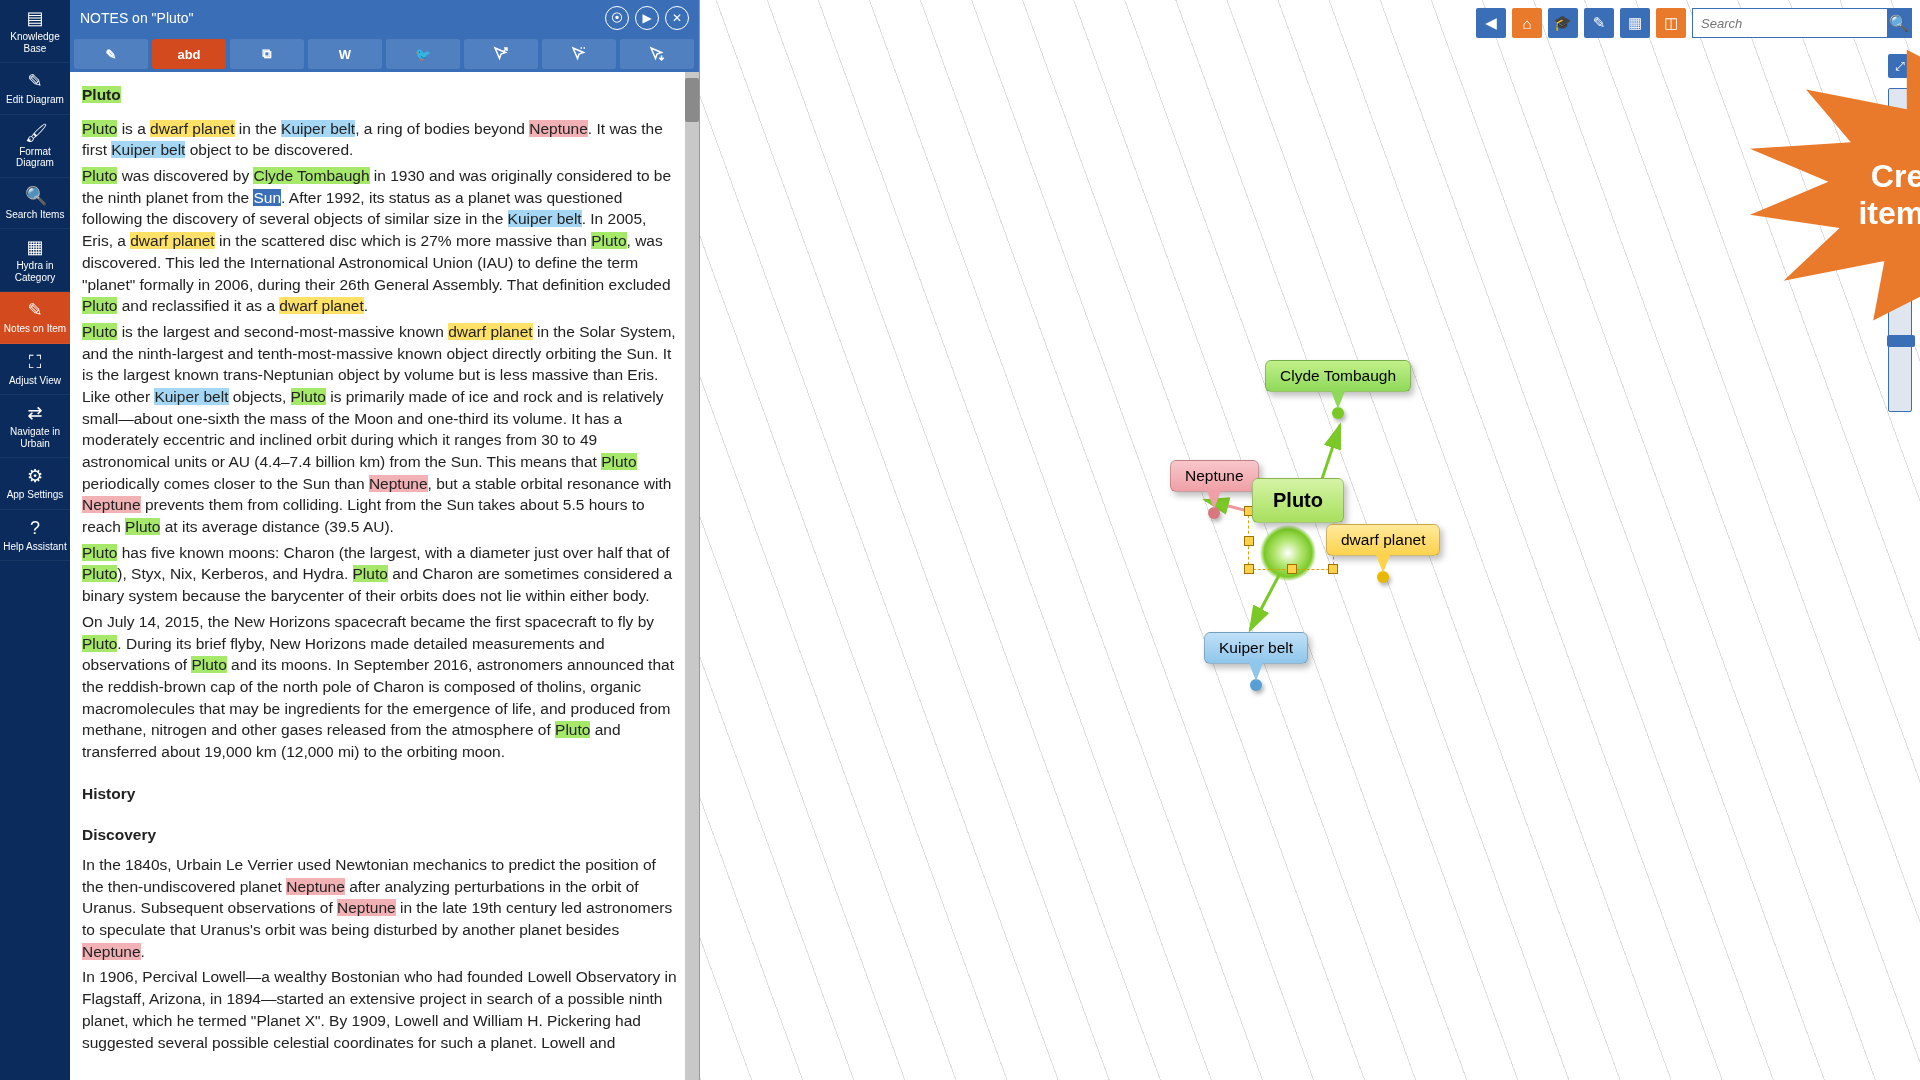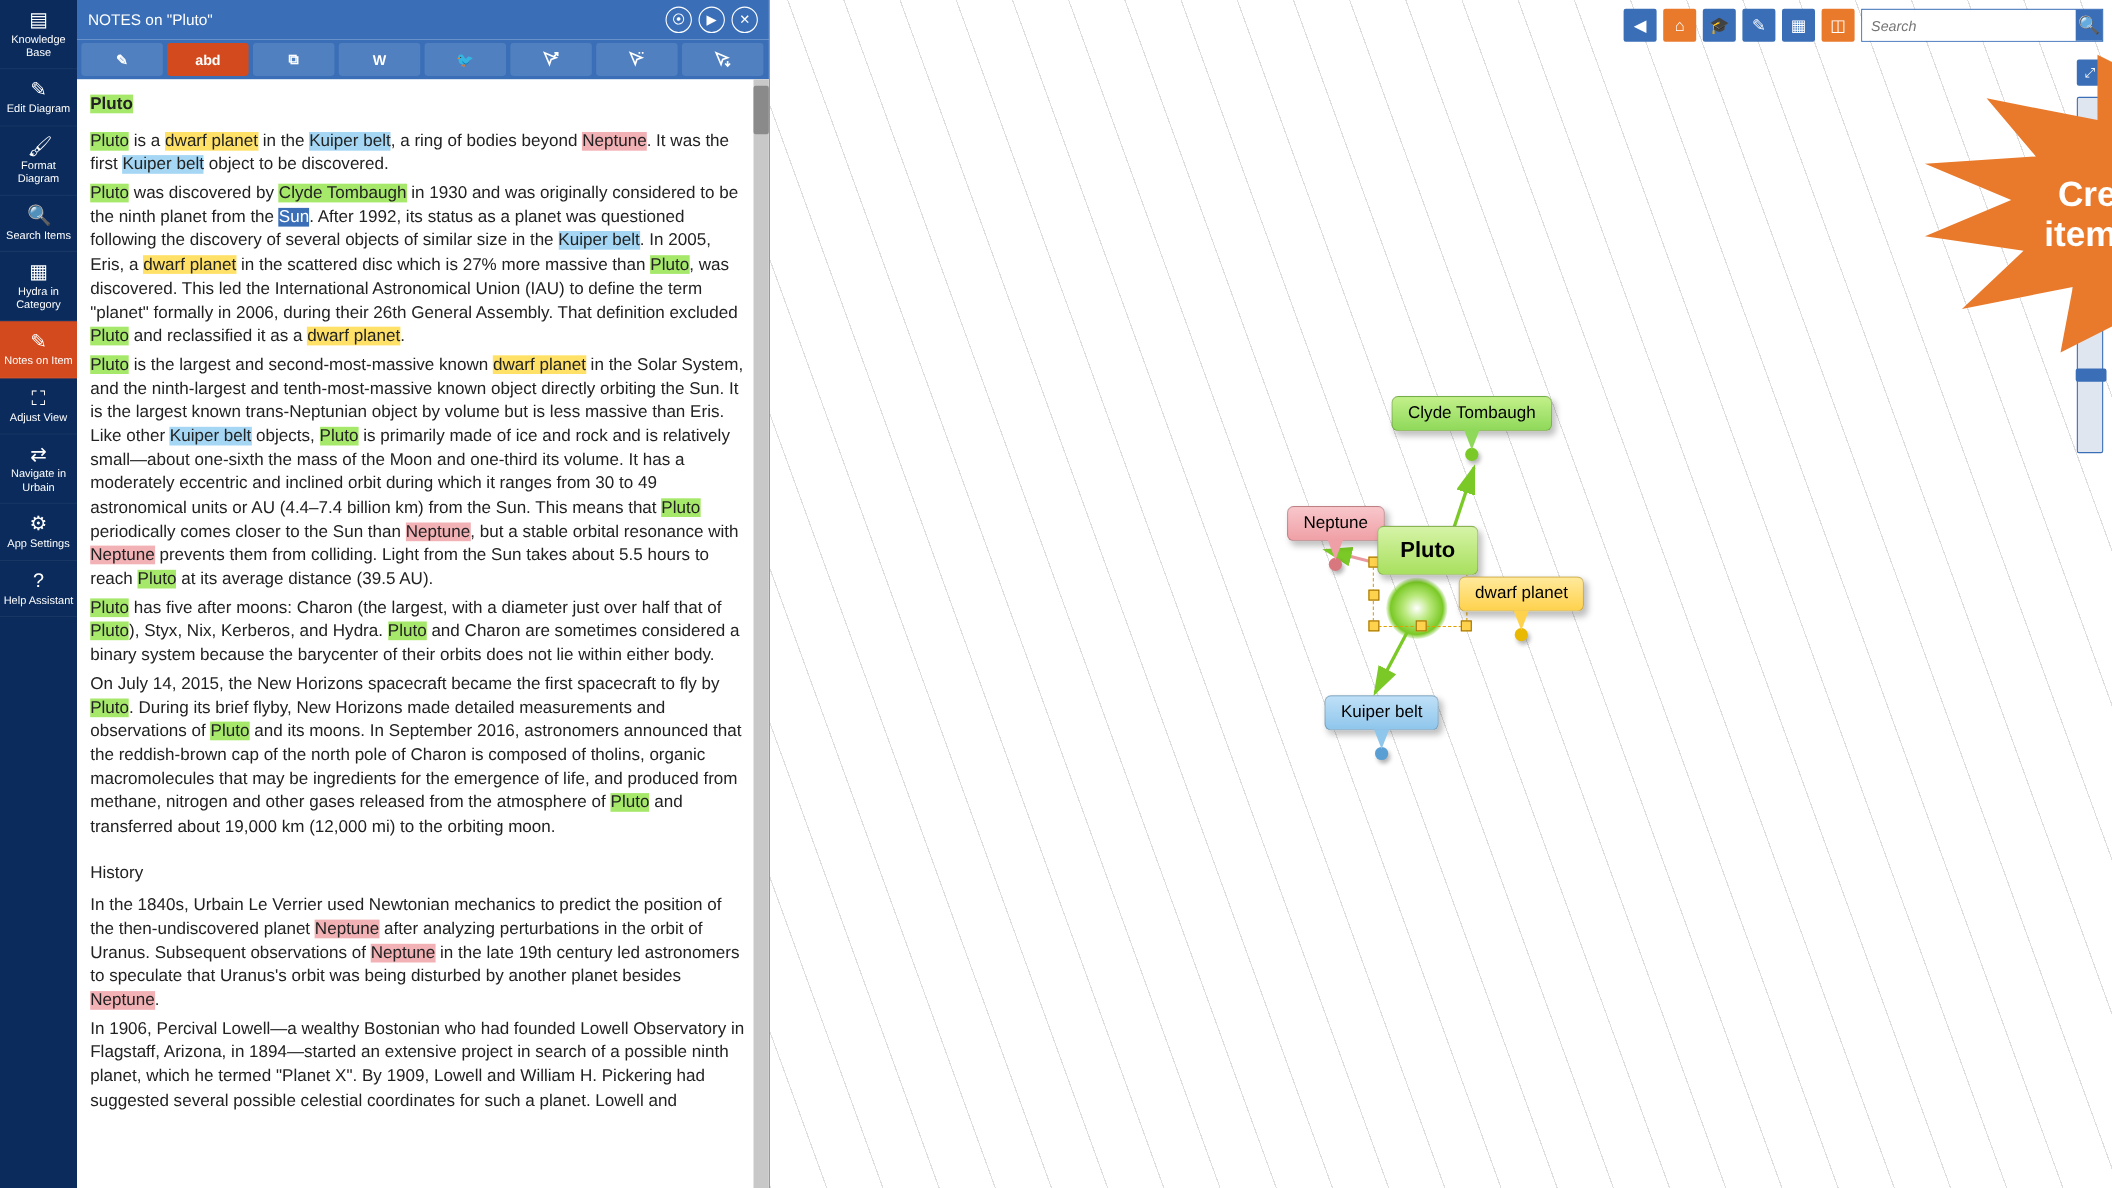--- a/index.html
+++ b/index.html
@@ -21,21 +21,21 @@
 
 
 .notes-toolbar { background: #3a6fb8; height: 36px; display: flex; align-items: center; gap: 4px; padding: 0 4px; }
 .tool-btn { width: 74px; height: 30px; background: rgba(255,255,255,0.12); border-radius: 3px; display:inline-flex; align-items:center; justify-content:center; cursor:pointer; color:#fff; font-size:13px; font-weight:bold;}
 .tool-btn.active { background:#d24a1e; }
 .tool-btn svg { width:18px; height:18px; }
 
 
 .notes-body { flex:1; overflow-y:auto; padding: 12px 18px 18px 12px; font-size: 15.5px; line-height: 1.4; color:#222; position:relative;}
 .notes-body h2 { font-size: 15.5px; font-weight: bold; display:inline-block; margin-bottom:12px;}
-.notes-body h3 { font-size: 15.5px; font-weight: normal; margin:20px 0 8px;}
+.notes-body h3 { font-size: 15.5px; font-weight: bold; margin:20px 0 8px;}
 .notes-body p { margin-bottom: 4px; }
 .hl-title { background:#a6e86a;}
 .hl-g { background:#a6e86a; }
 .hl-y { background:#ffe168; }
 .hl-b { background:#a5d7f5; }
 .hl-p { background:#f2b1b5; }
 .hl-sel { background:#3a6fb8; color:#fff; }
 .scrollbar-stub { position:absolute; right:0; top:0; width:14px; height:100%; background: linear-gradient(#c8c8c8, #c8c8c8);}
 .scrollbar-thumb { position:absolute; right:0; top:6px; width:14px; height:44px; background:#8a8a8a; border-radius:2px;}
 
@@ -183,27 +183,28 @@
     <p>
       <span class="hl-g">Pluto</span><span> is a </span><span class="hl-y">dwarf planet</span><span> in the </span><span class="hl-b">Kuiper belt</span><span>, a ring of bodies beyond </span><span class="hl-p">Neptune</span><span>. It was the first </span><span class="hl-b">Kuiper belt</span><span> object to be discovered.</span>
     </p>
     <p>
       <span class="hl-g">Pluto</span><span> was discovered by </span><span class="hl-g">Clyde Tombaugh</span><span> in 1930 and was originally considered to be the ninth planet from the </span><span class="hl-sel">Sun</span><span>. After 1992, its status as a planet was questioned following the discovery of several objects of similar size in the </span><span class="hl-b">Kuiper belt</span><span>. In 2005, Eris, a </span><span class="hl-y">dwarf planet</span><span> in the scattered disc which is 27% more massive than </span><span class="hl-g">Pluto</span><span>, was discovered. This led the International Astronomical Union (IAU) to define the term "planet" formally in 2006, during their 26th General Assembly. That definition excluded </span><span class="hl-g">Pluto</span><span> and reclassified it as a </span><span class="hl-y">dwarf planet</span><span>.</span>
     </p>
     <p>
       <span class="hl-g">Pluto</span><span> is the largest and second-most-massive known </span><span class="hl-y">dwarf planet</span><span> in the Solar System, and the ninth-largest and tenth-most-massive known object directly orbiting the Sun. It is the largest known trans-Neptunian object by volume but is less massive than Eris. Like other </span><span class="hl-b">Kuiper belt</span><span> objects, </span><span class="hl-g">Pluto</span><span> is primarily made of ice and rock and is relatively small—about one-sixth the mass of the Moon and one-third its volume. It has a moderately eccentric and inclined orbit during which it ranges from 30 to 49 astronomical units or AU (4.4–7.4 billion km) from the Sun. This means that </span><span class="hl-g">Pluto</span><span> periodically comes closer to the Sun than </span><span class="hl-p">Neptune</span><span>, but a stable orbital resonance with </span><span class="hl-p">Neptune</span><span> prevents them from colliding. Light from the Sun takes about 5.5 hours to reach </span><span class="hl-g">Pluto</span><span> at its average distance (39.5 AU).</span>
     </p>
     <p>
-      <span class="hl-g">Pluto</span><span> has five after moons: Charon (the largest, with a diameter just over half that of </span><span class="hl-g">Pluto</span><span>), Styx, Nix, Kerberos, and Hydra. </span><span class="hl-g">Pluto</span><span> and Charon are sometimes considered a binary system because the barycenter of their orbits does not lie within either body.</span>
+      <span class="hl-g">Pluto</span><span> has five known moons: Charon (the largest, with a diameter just over half that of </span><span class="hl-g">Pluto</span><span>), Styx, Nix, Kerberos, and Hydra. </span><span class="hl-g">Pluto</span><span> and Charon are sometimes considered a binary system because the barycenter of their orbits does not lie within either body.</span>
     </p>
     <p>
       <span>On July 14, 2015, the New Horizons spacecraft became the first spacecraft to fly by </span><span class="hl-g">Pluto</span><span>. During its brief flyby, New Horizons made detailed measurements and observations of </span><span class="hl-g">Pluto</span><span> and its moons. In September 2016, astronomers announced that the reddish-brown cap of the north pole of Charon is composed of tholins, organic macromolecules that may be ingredients for the emergence of life, and produced from methane, nitrogen and other gases released from the atmosphere of </span><span class="hl-g">Pluto</span><span> and transferred about 19,000 km (12,000 mi) to the orbiting moon.</span>
     </p>
 
     <h3>History</h3>
+    <h3>Discovery</h3>
 
     <p>
       <span>In the 1840s, Urbain Le Verrier used Newtonian mechanics to predict the position of the then-undiscovered planet </span><span class="hl-p">Neptune</span><span> after analyzing perturbations in the orbit of Uranus. Subsequent observations of </span><span class="hl-p">Neptune</span><span> in the late 19th century led astronomers to speculate that Uranus's orbit was being disturbed by another planet besides </span><span class="hl-p">Neptune</span><span>.</span>
     </p>
     <p>In 1906, Percival Lowell—a wealthy Bostonian who had founded Lowell Observatory in Flagstaff, Arizona, in 1894—started an extensive project in search of a possible ninth planet, which he termed "Planet X". By 1909, Lowell and William H. Pickering had suggested several possible celestial coordinates for such a planet. Lowell and</p>
   </div>
 </div>
 
 <div class="canvas">
   <div class="canvas-grid"></div>

